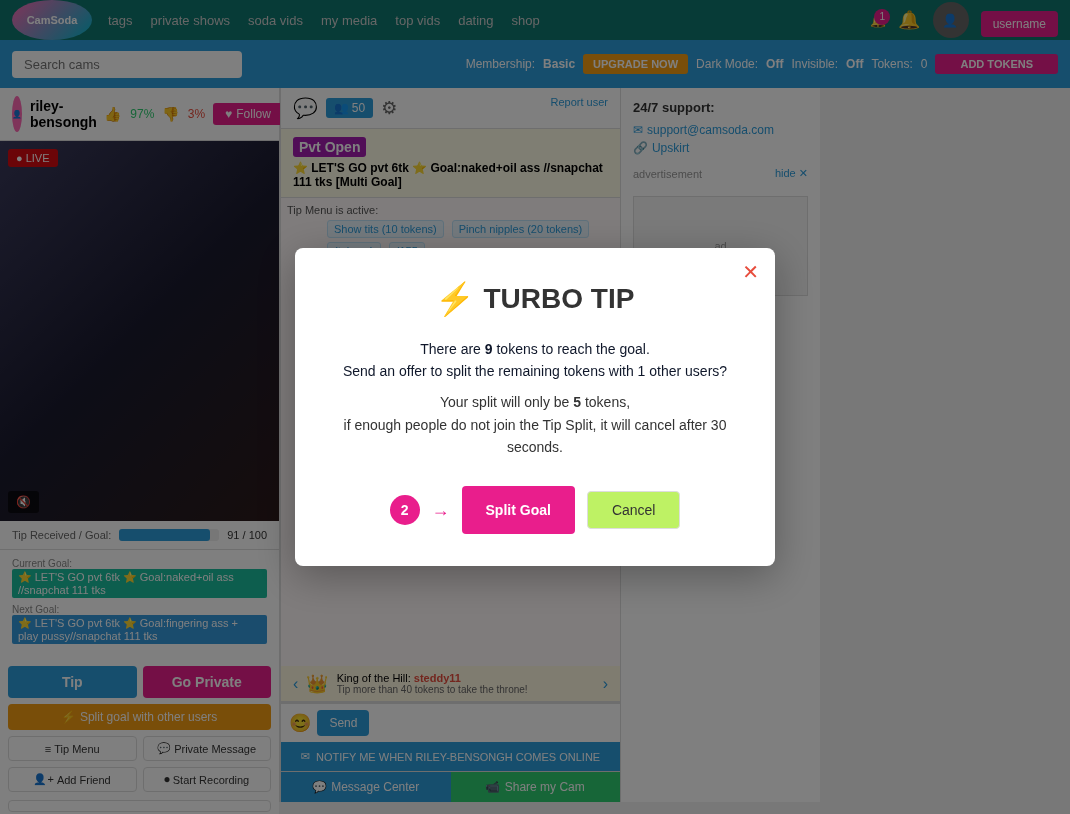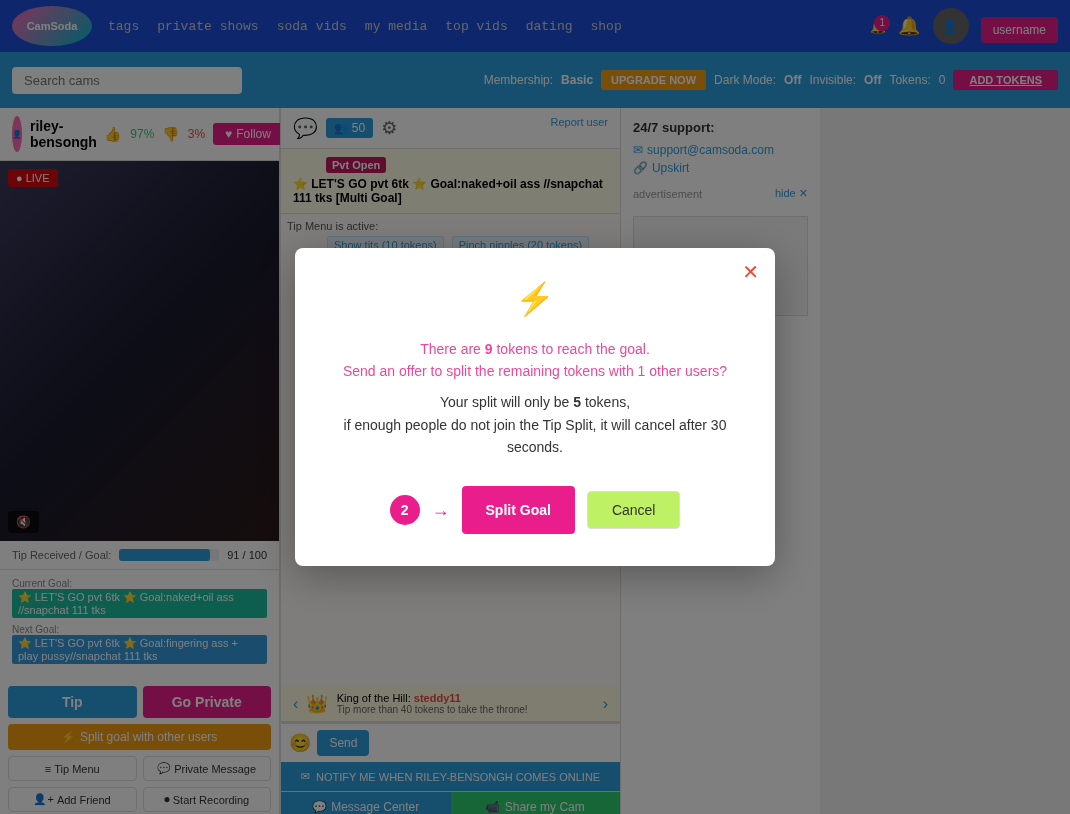--- a/index.html
+++ b/index.html
@@ -1,34 +1,34 @@
 <!DOCTYPE html>
 <html><head>
   <meta charset="utf-8">
   <style>
     * { box-sizing: border-box; margin: 0; padding: 0; }
     body { font-family: Arial, sans-serif; font-size: 13px; background: #f0f0f0; width: 1070px; height: 814px; overflow: hidden; }
 
     
-    .header { background: #1d4ed8; height: 52px; display: flex; align-items: center; padding: 0 12px; gap: 16px; }
+    .header { background: #0f766e; height: 40px; display: flex; align-items: center; padding: 0 12px; gap: 16px; }
     .logo { background: linear-gradient(135deg, #ff69b4, #00bcd4); border-radius: 50%; width: 80px; height: 40px; display: flex; align-items: center; justify-content: center; font-weight: bold; color: white; font-size: 11px; }
     .nav-items { display: flex; gap: 18px; flex: 1; }
-    .nav-item { color: #ccc; text-decoration: none; font-size: 13px; cursor: pointer; font-family: Liberation Mono, monospace; }
+    .nav-item { color: #ccc; text-decoration: none; font-size: 13px; cursor: pointer; }
     .header-right { display: flex; align-items: center; gap: 12px; }
     .badge { background: #e91e8c; color: white; border-radius: 50%; width: 16px; height: 16px; font-size: 10px; display: flex; align-items: center; justify-content: center; position: absolute; top: -4px; right: -4px; }
     .avatar-circle { width: 36px; height: 36px; border-radius: 50%; background: #666; display: flex; align-items: center; justify-content: center; color: white; }
     .username-btn { background: #e91e8c; color: white; border: none; padding: 6px 12px; border-radius: 4px; cursor: pointer; font-size: 12px; margin-top: 8px; }
 
     
-    .subheader { background: #2d9cdb; height: 56px; display: flex; align-items: center; padding: 0 12px; gap: 16px; }
+    .subheader { background: #2d9cdb; height: 48px; display: flex; align-items: center; padding: 0 12px; gap: 16px; }
     .search-box { background: white; border: none; border-radius: 4px; padding: 6px 12px; width: 230px; font-size: 13px; }
     .sub-spacer { flex: 1; }
     .membership-info { display: flex; align-items: center; gap: 8px; color: white; font-size: 12px; }
     .upgrade-btn { background: #f39c12; color: white; border: none; padding: 4px 10px; border-radius: 3px; cursor: pointer; font-size: 11px; font-weight: bold; }
-    .add-tokens-btn { background: #e91e8c; color: white; border: none; padding: 4px 16px; border-radius: 3px; cursor: pointer; font-size: 11px; font-weight: bold; text-decoration: underline; }
+    .add-tokens-btn { background: #e91e8c; color: white; border: none; padding: 4px 25px; border-radius: 3px; cursor: pointer; font-size: 11px; font-weight: bold; }
 
     
     .main-content { display: flex; height: calc(814px - 100px); }
 
     
     .left-sidebar { width: 280px; background: #fff; border-right: 1px solid #ddd; display: flex; flex-direction: column; }
 
     
     .streamer-bar { display: flex; align-items: center; padding: 8px 12px; background: white; border-bottom: 1px solid #ddd; gap: 8px; }
     .streamer-avatar { width: 36px; height: 36px; border-radius: 50%; background: #ff69b4; display: flex; align-items: center; justify-content: center; color: white; font-size: 10px; }
@@ -69,21 +69,21 @@
     .report-link { color: #2d9cdb; font-size: 11px; cursor: pointer; }
 
     
     .chat-icons { display: flex; align-items: center; gap: 8px; }
     .chat-icon { font-size: 20px; cursor: pointer; color: #666; }
     .members-btn { background: #2d9cdb; color: white; border: none; padding: 3px 8px; border-radius: 3px; font-size: 12px; cursor: pointer; display: flex; align-items: center; gap: 3px; }
     .settings-icon { font-size: 18px; cursor: pointer; color: #666; }
 
     
     .goal-text-area { padding: 8px 12px; background: #fffde7; border-bottom: 1px solid #ddd; font-size: 12px; font-weight: bold; }
-    .pvt-open { background: #be185d; color: white; padding: 2px 6px; border-radius: 3px; font-size: 11px; display: inline-block; margin-bottom: 4px; margin-left: 33px; }
+    .pvt-open { background: #a21caf; color: white; padding: 2px 6px; border-radius: 3px; font-size: 14px; display: inline-block; margin-bottom: 4px; }
 
     
     .tips-menu { overflow-y: auto; flex: 1; padding: 4px; background: white; }
     .tip-item { display: flex; gap: 8px; margin-bottom: 2px; flex-wrap: wrap; padding-left: 40px; }
     .tip-tag { background: #e8f4fd; color: #2d9cdb; border: 1px solid #bee3f8; border-radius: 3px; padding: 2px 6px; font-size: 11px; }
 
     
     .chat-area { border-top: 1px solid #ddd; }
     .king-bar { background: #fff8e1; padding: 6px 12px; display: flex; align-items: center; gap: 8px; font-size: 11px; border-bottom: 1px solid #ddd; }
     .king-icon { font-size: 18px; color: #f39c12; }
@@ -101,21 +101,21 @@
     .support-link { color: #2d9cdb; font-size: 12px; display: flex; align-items: center; gap: 4px; margin-bottom: 4px; cursor: pointer; }
     .ad-placeholder { margin-top: 16px; background: #f5f5f5; border: 1px solid #ddd; min-height: 100px; display: flex; align-items: center; justify-content: center; font-size: 11px; color: #999; }
     .hide-link { color: #2d9cdb; font-size: 11px; cursor: pointer; }
 
     
     .modal-overlay { position: fixed; top: 0; left: 0; width: 1070px; height: 814px; background: rgba(0,0,0,0.5); display: flex; align-items: center; justify-content: center; z-index: 1000; }
     .modal { background: white; border-radius: 8px; padding: 32px; width: 480px; position: relative; text-align: center; box-shadow: 0 10px 40px rgba(0,0,0,0.3); }
     .modal-close { position: absolute; top: 12px; right: 16px; font-size: 20px; cursor: pointer; color: #e74c3c; background: none; border: none; }
     .modal-title { font-size: 28px; font-weight: bold; color: #333; display: flex; align-items: center; justify-content: center; gap: 8px; margin-bottom: 20px; }
     .lightning { font-size: 32px; color: #f39c12; }
-    .modal-text { font-size: 14px; color: #ec4899; line-height: 1.6; margin-bottom: 9px; }
+    .modal-text { font-size: 14px; color: #0f172a; line-height: 1.6; margin-bottom: 9px; }
     .modal-text strong { font-weight: bold; }
     .modal-text2 { font-size: 14px; color: #333; line-height: 1.6; margin-bottom: 28px; }
     .modal-buttons { display: flex; align-items: center; gap: 12px; justify-content: center; }
     .step-badge { background: #e91e8c; color: white; border-radius: 50%; width: 30px; height: 30px; display: flex; align-items: center; justify-content: center; font-weight: bold; font-size: 14px; }
     .arrow-icon { color: #e91e8c; font-size: 18px; }
     .split-goal-btn { background: #e91e8c; color: white; border: none; padding: 16px 24px; border-radius: 4px; cursor: pointer; font-size: 14px; font-weight: bold; }
     .cancel-btn { background: #bef264; color: #333; border: 1px solid #ddd; padding: 10px 24px; border-radius: 4px; cursor: pointer; font-size: 14px; }
   </style>
 </head>
 <body>
@@ -329,20 +329,21 @@
     </div>
     <div class="ad-placeholder">ad</div>
   </div>
 </div>
 
 <div class="modal-overlay">
   <div class="modal">
     <button class="modal-close">✕</button>
     <div class="modal-title">
       <span class="lightning">⚡</span>
+      <span>TURBO TIP</span>
     </div>
     <p class="modal-text">
       <span>There are </span><strong>9</strong><span> tokens to reach the goal.</span>
       <br>
       <span>Send an offer to split the remaining tokens with 1 other users?</span>
     </p>
     <p class="modal-text2">
       <span>Your split will only be </span><strong>5</strong><span> tokens,</span>
       <br>
       <span>if enough people do not join the Tip Split, it will cancel after 30 seconds.</span>

